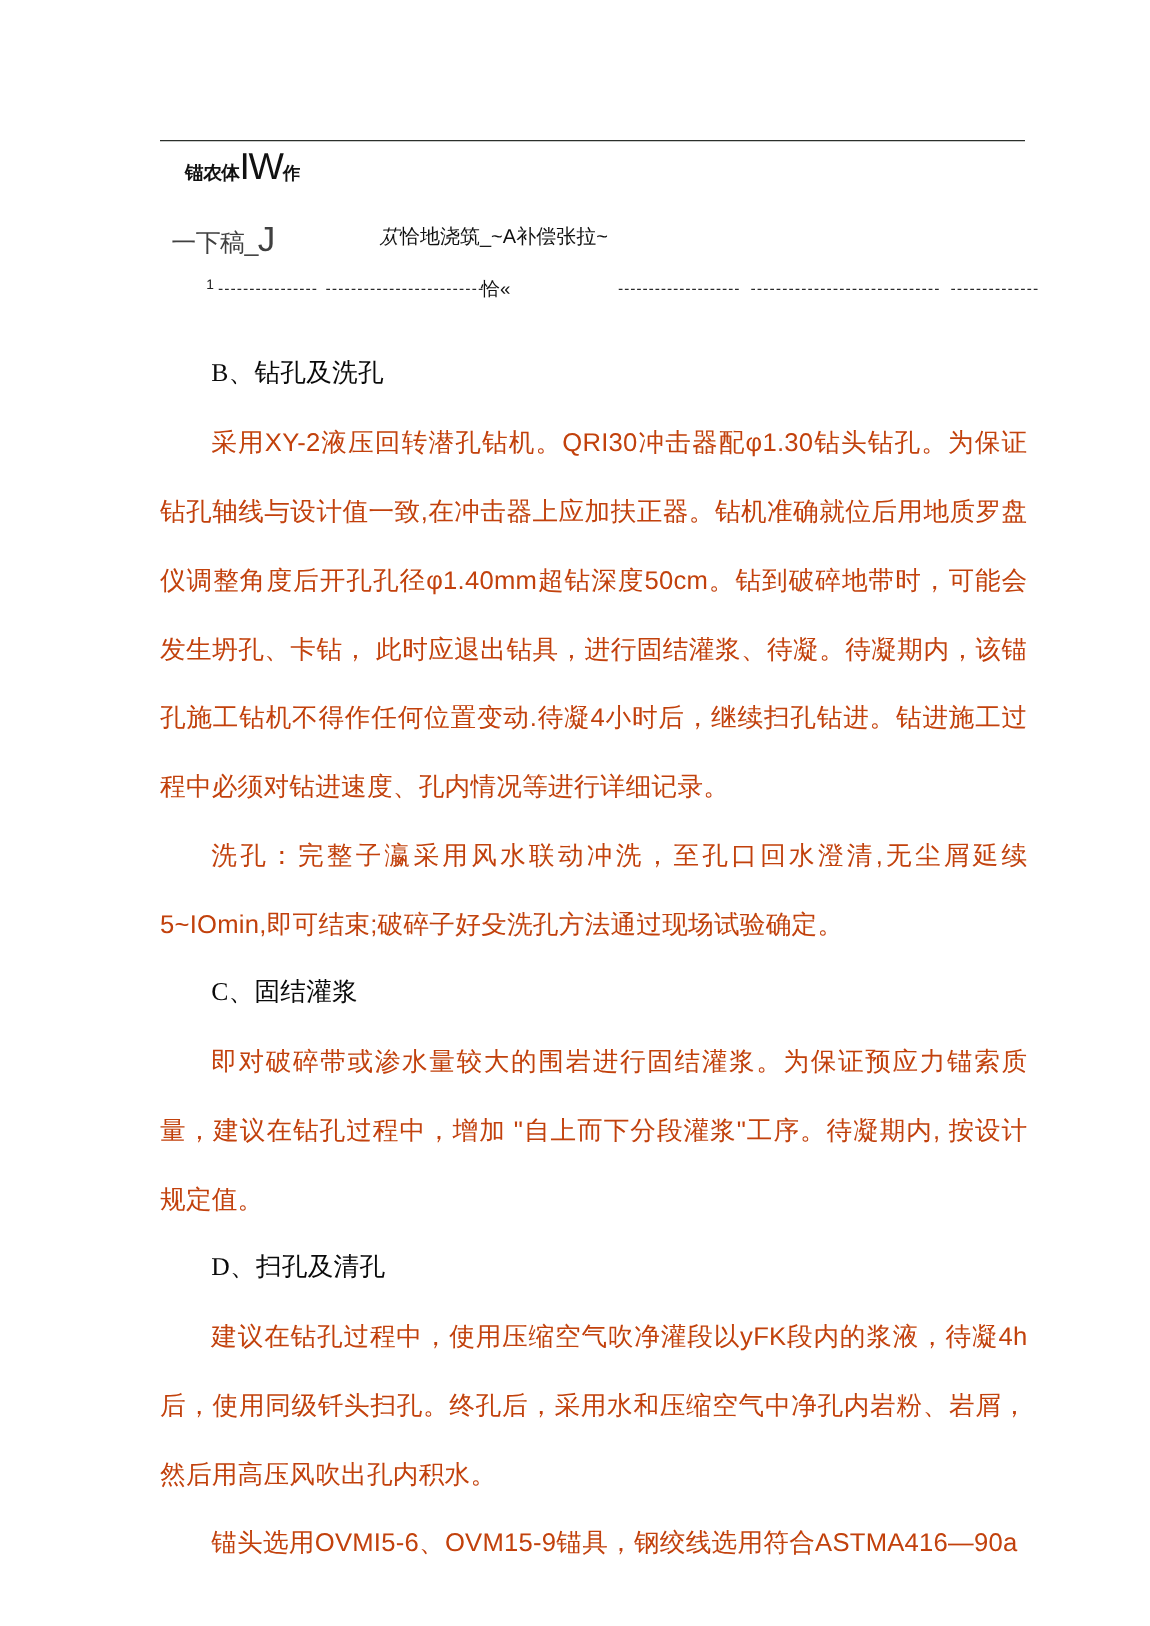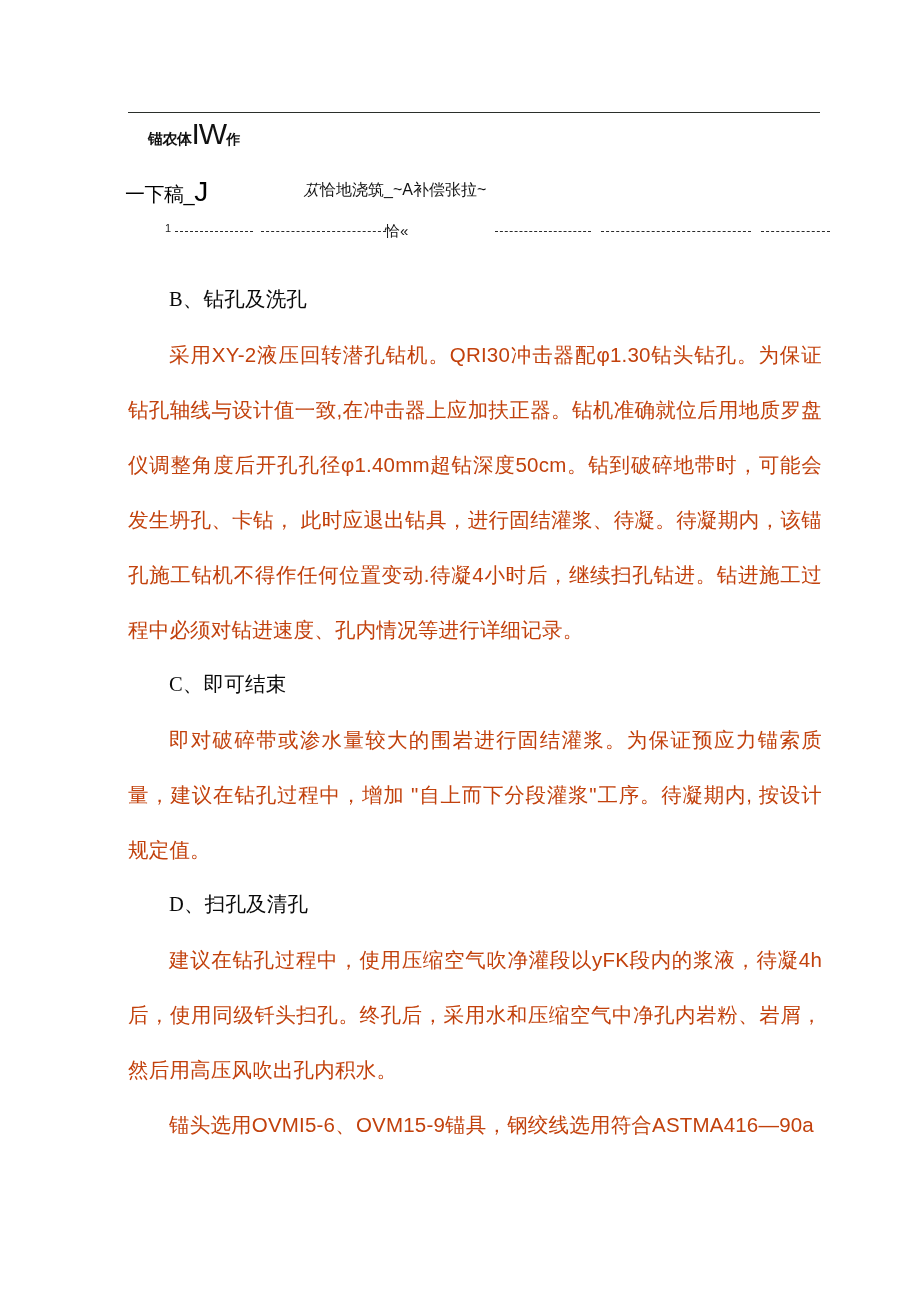--- a/index.html
+++ b/index.html
@@ -52,25 +52,25 @@
     font-size: 30px;
     letter-spacing: -1px;
     font-weight: 400;
   }
   .frag-label-a .tail {
     font-size: 14px;
   }
 
   .frag-label-b {
     position: absolute;
-    left: 125px;
+    left: 137px;
     top: 178px;
     white-space: nowrap;
     line-height: 1;
-    color: #000000;
+    color: #404040;
   }
   .frag-label-b .t1 {
     font-size: 20px;
     letter-spacing: -0.5px;
   }
   .frag-label-b .t2 {
     font-size: 28px;
     font-weight: 300;
   }
 
@@ -175,20 +175,21 @@
       <span class="dash-mid-label">恰«</span>
       <span class="dash-seg" style="left:330px;width:96px;"></span>
       <span class="dash-seg" style="left:436px;width:150px;"></span>
       <span class="dash-seg" style="left:596px;width:69px;"></span>
     </div>
   </div>
 
   <div class="body-text">
     <div class="heading">B、钻孔及洗孔</div>
     <p class="para indent">采用XY-2液压回转潜孔钻机。QRI30冲击器配φ1.30钻头钻孔。为保证钻孔轴线与设计值一致,在冲击器上应加扶正器。钻机准确就位后用地质罗盘仪调整角度后开孔孔径φ1.40mm超钻深度50cm。钻到破碎地带时，可能会发生坍孔、卡钻， 此时应退出钻具，进行固结灌浆、待凝。待凝期内，该锚孔施工钻机不得作任何位置变动.待凝4小时后，继续扫孔钻进。钻进施工过程中必须对钻进速度、孔内情况等进行详细记录。</p>
-    <div class="heading">C、即可结束</div>
+    <p class="para indent">洗孔：完整子瀛采用风水联动冲洗，至孔口回水澄清,无尘屑延续5~IOmin,即可结束;破碎子好殳洗孔方法通过现场试验确定。</p>
+    <div class="heading">C、固结灌浆</div>
     <p class="para indent">即对破碎带或渗水量较大的围岩进行固结灌浆。为保证预应力锚索质量，建议在钻孔过程中，增加 "自上而下分段灌浆"工序。待凝期内, 按设计规定值。</p>
     <div class="heading">D、扫孔及清孔</div>
     <p class="para indent">建议在钻孔过程中，使用压缩空气吹净灌段以yFK段内的浆液，待凝4h后，使用同级钎头扫孔。终孔后，采用水和压缩空气中净孔内岩粉、岩屑，然后用高压风吹出孔内积水。</p>
     <p class="para indent">锚头选用OVMI5-6、OVM15-9锚具，钢绞线选用符合ASTMA416—90a</p>
   </div>
 
 </div>
 
 </body></html>

